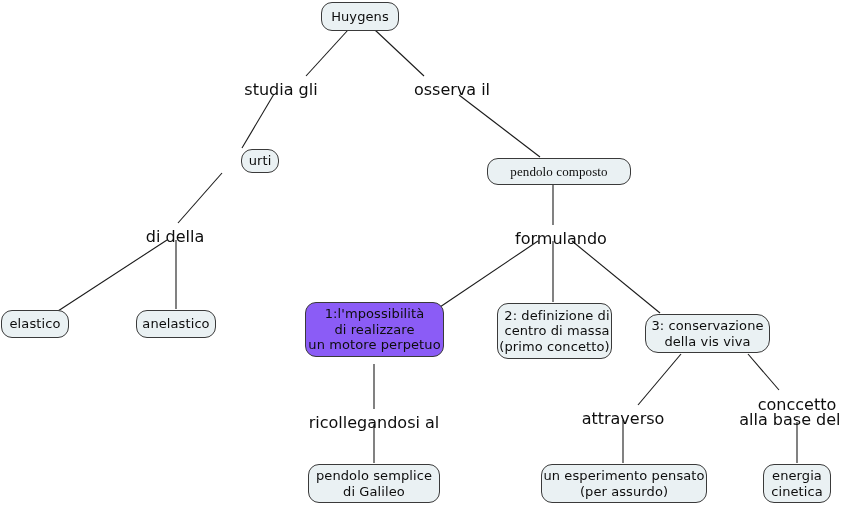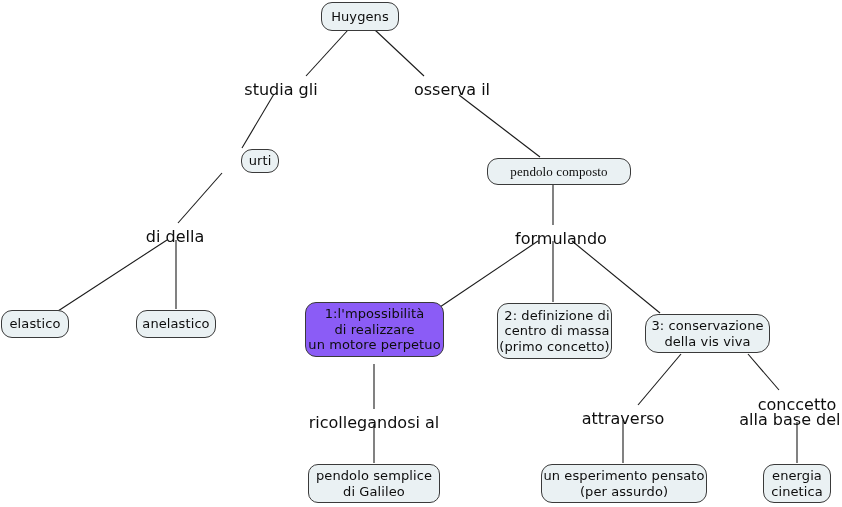--- a/index.html
+++ b/index.html
@@ -84,21 +84,21 @@
       <div class="node" style="left: 136px; top: 310px; width: 80px; height: 28px; background: rgb(234, 241, 243); border-color: rgb(58, 58, 58);">anelastico</div>
       <div class="node" style="left: 487px; top: 158px; width: 144px; height: 27px; background: rgb(234, 241, 243); border-color: rgb(58, 58, 58); font-family: Liberation Serif, serif;">pendolo composto</div>
       <div class="node" style="left: 305px; top: 291px; width: 139px; height: 55px; background: #8b5cf6; border-color: rgb(58, 58, 58); margin-top: 11px;">1:l'mpossibilità
 di realizzare
 un motore perpetuo</div>
       <div class="node" style="left: 497px; top: 303px; width: 115px; height: 56px; background: rgb(234, 241, 243); border-color: rgb(58, 58, 58); text-align: right;">2: definizione di
 centro di massa
 (primo concetto)</div>
       <div class="node" style="left: 645px; top: 314px; width: 125px; height: 39px; background: rgb(234, 241, 243); border-color: rgb(58, 58, 58); border-radius: 13px;">3: conservazione
 della vis viva</div>
-      <div class="node" style="left: 308px; top: 464px; width: 132px; height: 39px; background: rgb(234, 241, 243); border-color: rgb(58, 58, 58); border-radius: 10px;">pendolo semplice
+      <div class="node" style="left: 308px; top: 464px; width: 132px; height: 39px; background: rgb(234, 241, 243); border-color: rgb(58, 58, 58);">pendolo semplice
 di Galileo</div>
       <div class="node" style="left: 541px; top: 464px; width: 166px; height: 39px; background: rgb(234, 241, 243); border-color: rgb(58, 58, 58);">un esperimento pensato
 (per assurdo)</div>
       <div class="node" style="left: 763px; top: 464px; width: 68px; height: 39px; background: rgb(234, 241, 243); border-color: rgb(58, 58, 58);">energia
 cinetica</div>
     </div>
   <div id="label-layer">
       <div class="link-label" style="left: 281px; top: 82px;">studia gli</div>
       <div class="link-label" style="left: 452px; top: 82px;">osserva il</div>
       <div class="link-label" style="left: 175px; top: 229px;">di della</div>

